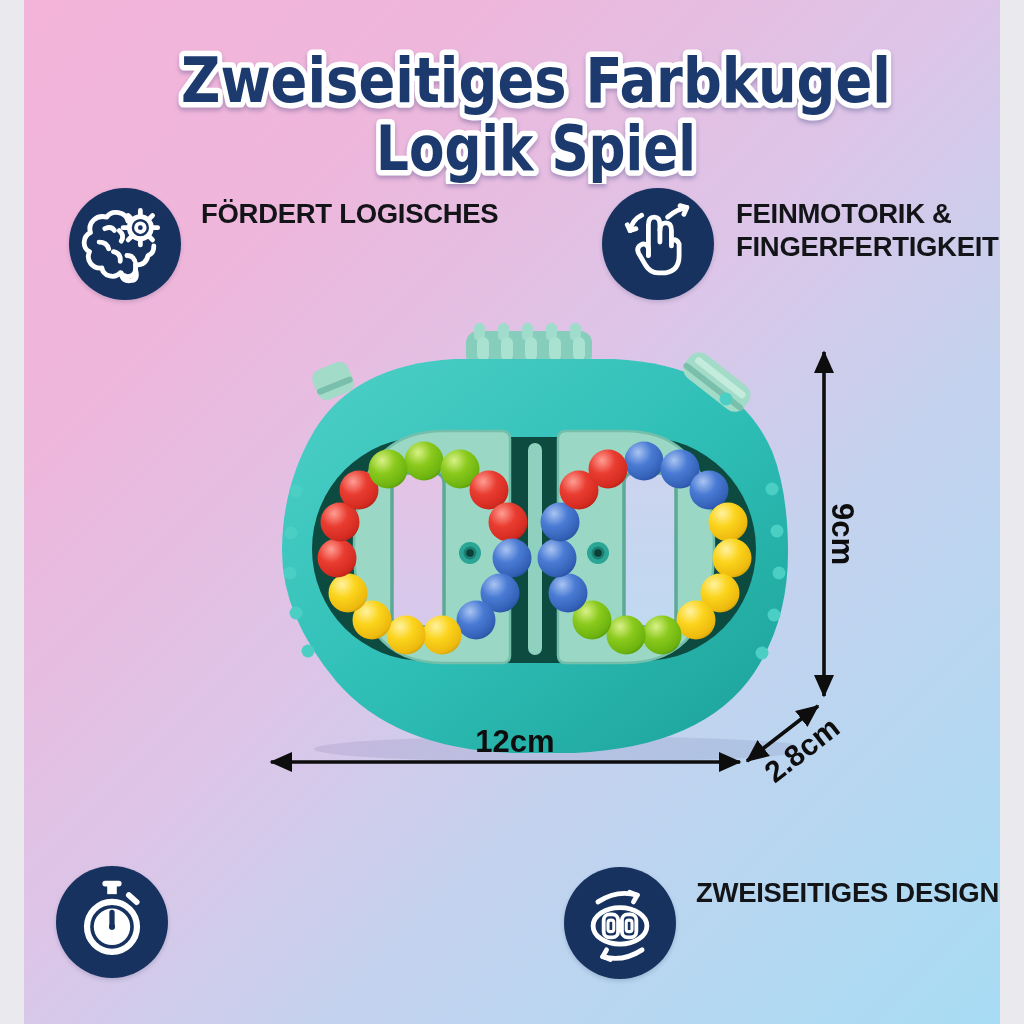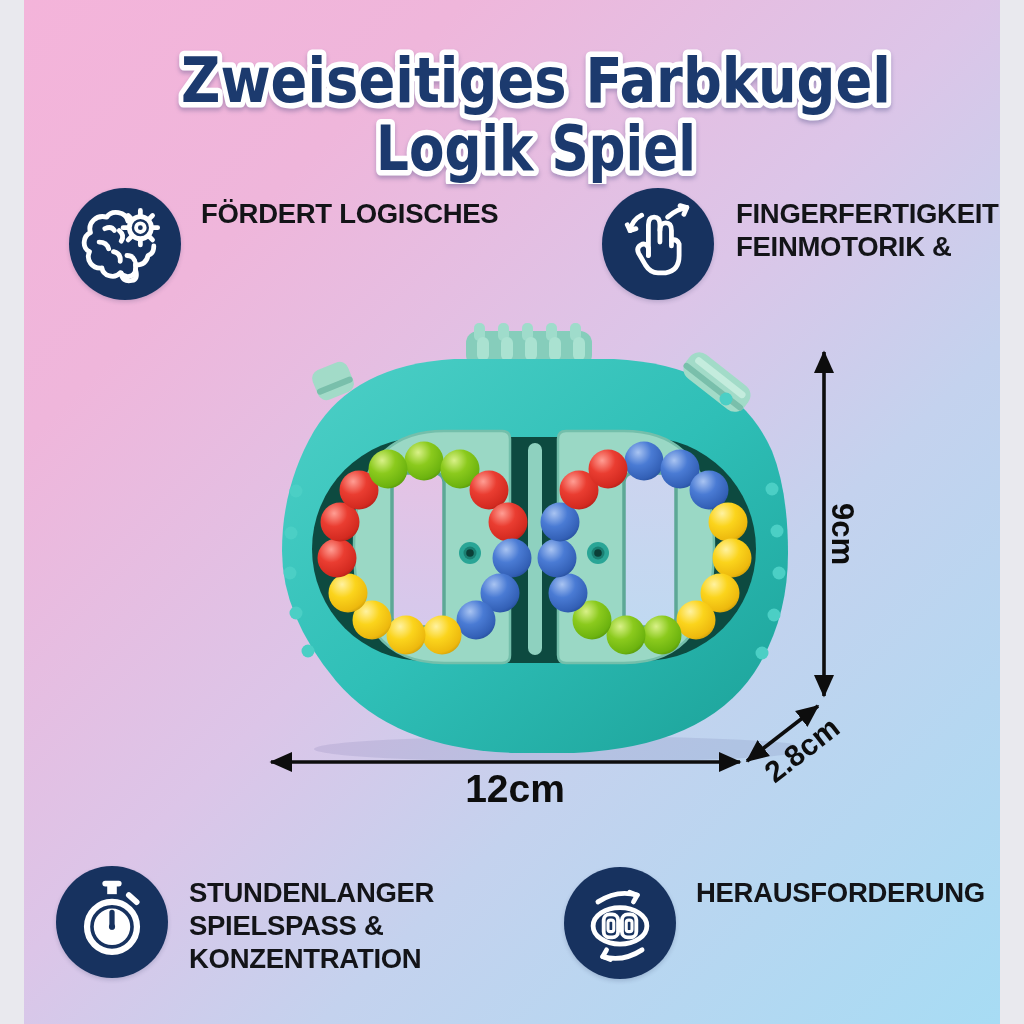--- a/index.html
+++ b/index.html
@@ -14,21 +14,21 @@
     fill:#1c3a6e;stroke:#ffffff;stroke-width:11px;paint-order:stroke;stroke-linejoin:round;}
   .icon-badge{position:absolute;width:112px;height:112px;border-radius:50%;background:#17325f;
     display:flex;align-items:center;justify-content:center;box-shadow:0 2px 4px rgba(30,40,80,.18);}
   .icon-badge svg{width:96px;height:96px;}
   .feature-text{position:absolute;color:#131418;font-weight:800;font-size:27.5px;line-height:33px;
     letter-spacing:-0.3px;white-space:nowrap;}
   .product-svg{position:absolute;left:250px;top:320px;width:520px;height:442px;}
   .anno-svg{position:absolute;left:0;top:0;width:1024px;height:1024px;pointer-events:none;}
   .dim-label{position:absolute;color:#0d0d0d;font-weight:600;transform-origin:center;}
   .dim-h{left:818px;top:534px;font-size:31px;transform:translate(-50%,-50%) rotate(90deg);}
-  .dim-w{left:491px;top:789px;font-size:39px;transform:translate(-50%,-50%);}
+  .dim-w{left:491px;top:742px;font-size:31px;transform:translate(-50%,-50%);}
   .dim-d{left:778px;top:750px;font-size:30px;transform:translate(-50%,-50%) rotate(-38deg);}
   .ic{stroke:#fff;fill:none;stroke-width:5;stroke-linecap:round;stroke-linejoin:round;}
 </style>
 </head>
 <body>
 
 <div class="stage">
 
   <svg class="title-svg" viewBox="0 0 1024 160">
     <text x="512" y="78" font-size="62" text-anchor="middle" textLength="710" lengthAdjust="spacingAndGlyphs">Zweiseitiges Farbkugel</text>
@@ -63,22 +63,22 @@
         <path d="M52,36 Q52,28 58,28 Q64,28 64,36 L64,52"></path>
         <path d="M64,46 Q70,44 72,50 L72,62 Q72,78 58,80 L50,80 Q42,80 37,72 L30,60 Q27,54 32,51 Q37,48 40,54 L40,62"></path>
         <path d="M33,20 Q23,25 21,36"></path>
           <path d="M21,36 l-3,-6 M21,36 l6,-2"></path>
         <path d="M60,22 Q70,13 80,12"></path>
           <path d="M80,12 l-7,-2 M80,12 l-3,7"></path>
       </g>
     </svg>
   </div>
   <div class="feature-text" style="left:712px;top:197px;">
+    <div>FEINMOTORIK &amp;</div>
     <div>FINGERFERTIGKEIT</div>
-    <div>FEINMOTORIK &amp;</div>
   </div>
 
   <svg class="product-svg" viewBox="0 0 520 440">
     <defs>
       <linearGradient id="bodyGrad" x1="0" y1="0" x2="1" y2="1">
         <stop offset="0" stop-color="#4ed0c7"></stop>
           <stop offset="0.5" stop-color="#2fbfb7"></stop>
           <stop offset="1" stop-color="#1ba198"></stop>
       </linearGradient>
       <linearGradient id="winL" x1="0" y1="0" x2="0" y2="1">
@@ -249,40 +249,35 @@
         <g transform="rotate(42 72 26)">
             <rect x="63" y="23" width="17" height="6" rx="3"></rect>
           </g>
       </g>
       <circle cx="50" cy="55" r="26" fill="none" stroke="#fff" stroke-width="6.5"></circle>
       <circle cx="50" cy="55" r="19" fill="#fff"></circle>
       <line x1="50" y1="55" x2="50" y2="40" stroke="#17325f" stroke-width="5.5" stroke-linecap="round"></line>
       <circle cx="50" cy="55" r="3.2" fill="#17325f"></circle>
     </svg>
   </div>
-  <div class="feature-text" style="left:165px;top:876px;">
-    <div>STUNDENLANGER</div>
-    <div>SPIELSPASS &amp;</div>
-    <div>KONZENTRATION</div>
-  </div>
 
   <div class="icon-badge" style="left:540px;top:867px;">
     <svg viewBox="0 0 100 100">
       <g class="ic" stroke-width="4.5">
         <ellipse cx="50" cy="53" rx="28" ry="19"></ellipse>
         <rect x="33" y="41" width="15" height="24" rx="6" stroke-width="4"></rect>
         <rect x="37.5" y="47" width="6" height="12" rx="2.5" stroke-width="3.2"></rect>
         <rect x="52" y="41" width="15" height="24" rx="6" stroke-width="4"></rect>
         <rect x="56.5" y="47" width="6" height="12" rx="2.5" stroke-width="3.2"></rect>
         <path d="M27,28 Q47,15 68,21"></path>
           <path d="M68,21 l-8,-3 M68,21 l-4,7"></path>
         <path d="M73,78 Q53,91 32,85"></path>
           <path d="M32,85 l8,3 M32,85 l4,-7"></path>
       </g>
       <circle cx="50" cy="48" r="1.4" fill="#fff"></circle>
         <circle cx="50" cy="58" r="1.4" fill="#fff"></circle>
     </svg>
   </div>
   <div class="feature-text" style="left:672px;top:876px;">
-    <div>HERAUSFORDERUNG</div>
+    <div>ZWEISEITIGES DESIGN</div>
   </div>
 
 </div>
 
 </body></html>

